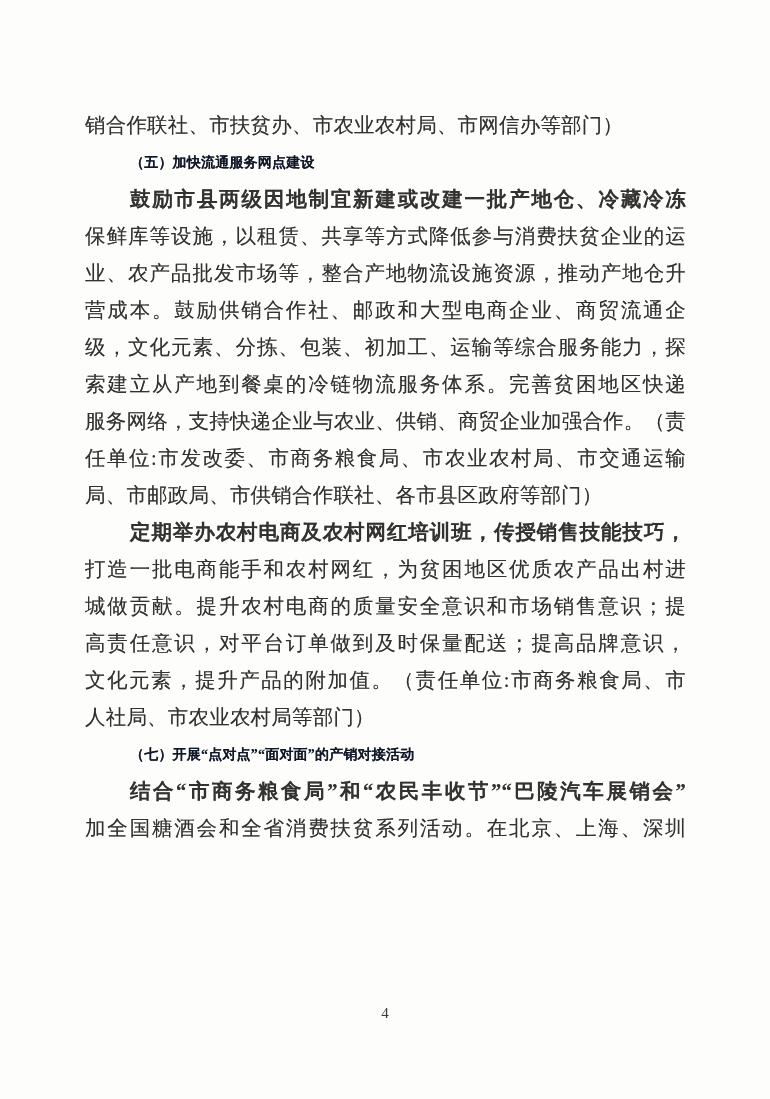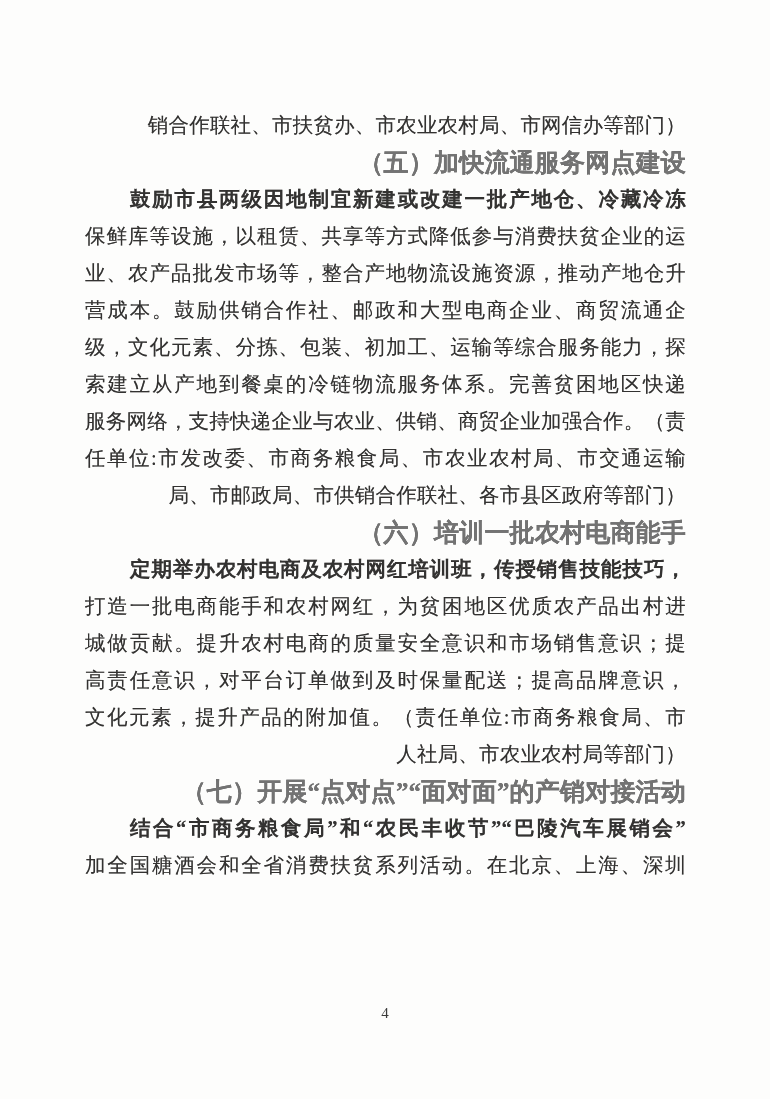--- a/index.html
+++ b/index.html
@@ -25,36 +25,35 @@
     width: 601px;
   }
   .line {
     height: 37px;
     line-height: 37px;
     font-size: 20.5px;
     color: #333231;
     letter-spacing: 0.2px;
     white-space: nowrap;
     text-shadow: 0 0 0.6px rgba(70,70,70,0.55);
-    text-align: right;
   }
   .line.justify {
     white-space: normal;
     text-align: justify;
     text-align-last: justify;
     text-justify: inter-character;
   }
   .line.indent {
     text-indent: 45px;
     font-weight: bold;
   }
   .line.heading {
     font-weight: 700;
-    font-size: 25px;
-    color: #737373;
+    font-size: 14px;
+    color: #0f172a;
     text-shadow: 0 0 0.5px rgba(20,20,20,0.7);
   }
   .page-num {
     position: absolute;
     top: 1002px;
     left: 0;
     width: 100%;
     height: 22px;
     line-height: 22px;
     text-align: center;
@@ -71,21 +70,20 @@
       <div class="line heading indent">（五）加快流通服务网点建设</div>
       <div class="line indent justify">鼓励市县两级因地制宜新建或改建一批产地仓、冷藏冷冻</div>
       <div class="line justify">保鲜库等设施，以租赁、共享等方式降低参与消费扶贫企业的运</div>
       <div class="line justify">业、农产品批发市场等，整合产地物流设施资源，推动产地仓升</div>
       <div class="line justify">营成本。鼓励供销合作社、邮政和大型电商企业、商贸流通企</div>
       <div class="line justify">级，文化元素、分拣、包装、初加工、运输等综合服务能力，探</div>
       <div class="line justify">索建立从产地到餐桌的冷链物流服务体系。完善贫困地区快递</div>
       <div class="line justify">服务网络，支持快递企业与农业、供销、商贸企业加强合作。（责</div>
       <div class="line justify">任单位:市发改委、市商务粮食局、市农业农村局、市交通运输</div>
       <div class="line">局、市邮政局、市供销合作联社、各市县区政府等部门）</div>
-      <div class="line heading indent">（六）培训一批农村电商能手</div>
       <div class="line indent justify">定期举办农村电商及农村网红培训班，传授销售技能技巧，</div>
       <div class="line justify">打造一批电商能手和农村网红，为贫困地区优质农产品出村进</div>
       <div class="line justify">城做贡献。提升农村电商的质量安全意识和市场销售意识；提</div>
       <div class="line justify">高责任意识，对平台订单做到及时保量配送；提高品牌意识，</div>
       <div class="line justify">文化元素，提升产品的附加值。（责任单位:市商务粮食局、市</div>
       <div class="line">人社局、市农业农村局等部门）</div>
       <div class="line heading indent">（七）开展“点对点”“面对面”的产销对接活动</div>
       <div class="line indent justify">结合“市商务粮食局”和“农民丰收节”“巴陵汽车展销会”</div>
       <div class="line justify">加全国糖酒会和全省消费扶贫系列活动。在北京、上海、深圳</div>
     </div>

